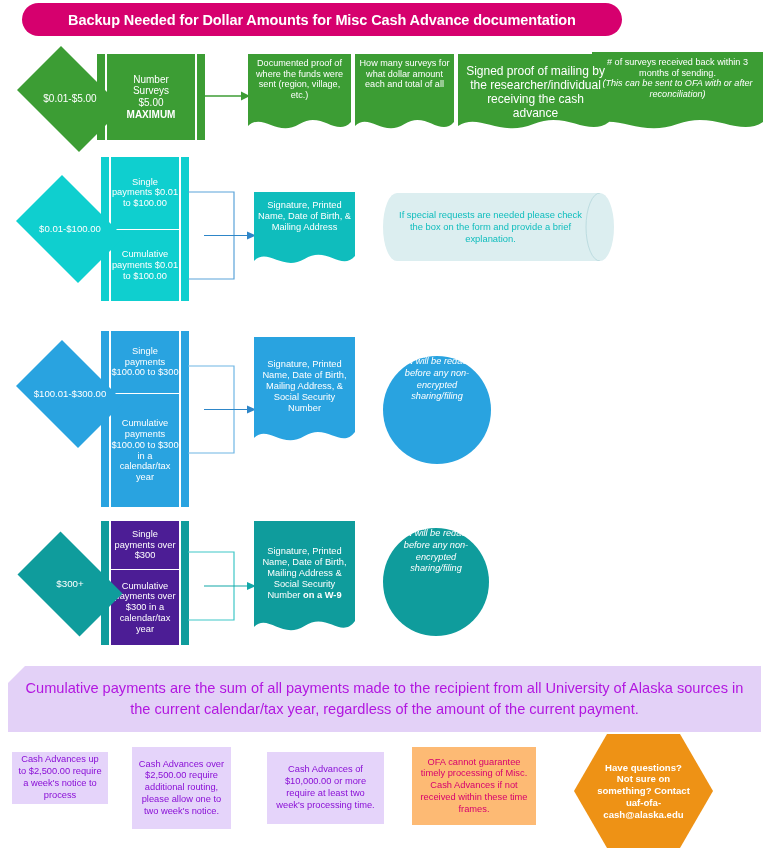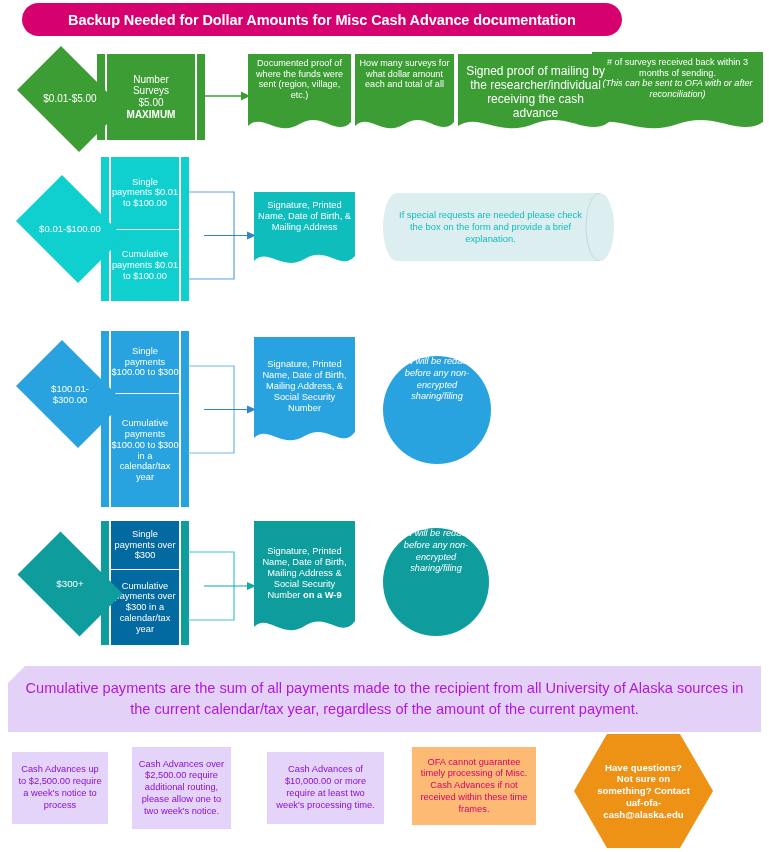--- a/index.html
+++ b/index.html
@@ -225,21 +225,21 @@
   </div>
 
   <div class="cyl" style="left:383px;top:193px;width:231px;height:68px;">
     <svg viewBox="0 0 231 68" preserveAspectRatio="none">
       <path d="M14,0 H217 A14,34 0 0 1 217,68 H14 A14,34 0 0 1 14,0 Z" fill="#DCEEF0"></path>
       <path d="M217,0 A14,34 0 0 0 217,68" fill="none" stroke="#BCDCE0" stroke-width="1"></path>
     </svg>
     <div class="ctext" style="color:#0FBDBD;font-size:9.4px;padding:0 30px 0 14px;box-sizing:border-box;">If special requests are needed please check the box on the form and provide a brief explanation.</div>
   </div>
 
-  <div class="abs diamond" style="left:8px;top:348px;width:124px;height:92px;font-size:9.6px;flex-direction:column;">
+  <div class="abs diamond" style="left:8px;top:348px;width:124px;height:92px;font-size:9.6px;flex-direction:row;">
     <div class="dshape" style="background:#29A3E0;transform:rotate(45deg) scale(0.707);"></div>
     <span class="dtext">$100.01-</span>
     <span class="dtext">$300.00</span>
   </div>
 
   <div class="abs pproc" style="left:101px;top:331px;width:88px;height:176px;background:#29A3E0;font-size:9.3px;">
     <div class="bar" style="background:#29A3E0;"></div>
     <div class="gap"></div>
     <div class="body">
       <div class="cell" style="flex:0 0 62px;">
@@ -270,21 +270,21 @@
 
   <div class="circ" style="left:383px;top:356px;width:108px;height:108px;background:#29A3E0;font-size:9.2px;padding:0 10px;box-sizing:border-box;">
     <span>SSN will be redacted before any non-encrypted sharing/filing</span>
   </div>
 
   <div class="abs diamond" style="left:8px;top:541px;width:124px;height:86px;font-size:9.8px;">
     <div class="dshape" style="background:#0F9C9C;transform:rotate(45deg) scale(0.707);"></div>
     <span class="dtext">$300+</span>
   </div>
 
-  <div class="abs pproc" style="left:101px;top:521px;width:88px;height:124px;background:#0369a1;font-size:9.3px;">
+  <div class="abs pproc" style="left:101px;top:521px;width:88px;height:124px;background:#4c1d95;font-size:9.3px;">
     <div class="bar" style="background:#0F9C9C;"></div>
     <div class="gap"></div>
     <div class="body">
       <div class="cell" style="flex:0 0 48px;">
         <span>Single payments over $300</span>
       </div>
       <div class="cell sep">
         <span>Cumulative payments over $300 in a calendar/tax year</span>
       </div>
     </div>
@@ -306,21 +306,21 @@
     </svg>
     <span class="wtext"><span>Signature, Printed Name, Date of Birth, Mailing Address &amp; Social Security Number </span><span style="font-weight:bold;">on a W-9</span></span>
   </div>
 
   <div class="circ" style="left:383px;top:528px;width:106px;height:108px;background:#0F9C9C;font-size:9.2px;padding:0 10px;box-sizing:border-box;">
     <span>SSN will be redacted before any non-encrypted sharing/filing</span>
   </div>
 
   <div class="purple-banner" style="left:8px;top:666px;width:753px;height:66px;">Cumulative payments are the sum of all payments made to the recipient from all University of Alaska sources in the current calendar/tax year, regardless of the amount of the current payment.</div>
 
-  <div class="note purple" style="left:12px;top:752px;width:96px;height:72px;">
+  <div class="note purple" style="left:12px;top:752px;width:96px;height:52px;">
     <span>Cash Advances up to $2,500.00 require a week's notice to process</span>
   </div>
   <div class="note purple" style="left:132px;top:747px;width:99px;height:82px;">
     <span>Cash Advances over $2,500.00 require additional routing, please allow one to two week's notice.</span>
   </div>
   <div class="note purple" style="left:267px;top:752px;width:117px;height:72px;">
     <span>Cash Advances of $10,000.00 or more require at least two week's processing time.</span>
   </div>
   <div class="note pink" style="left:412px;top:747px;width:124px;height:78px;">
     <span>OFA cannot guarantee timely processing of Misc. Cash Advances if not received within these time frames.</span>

